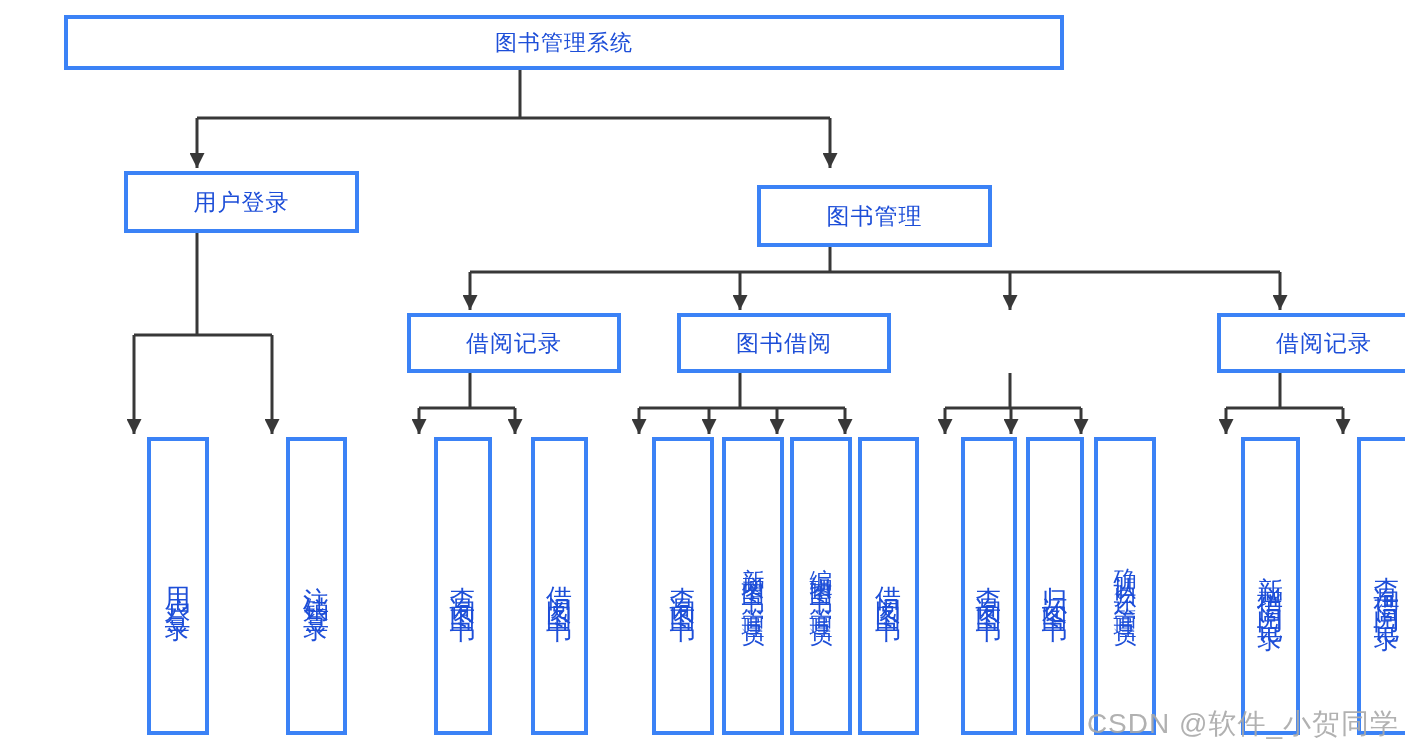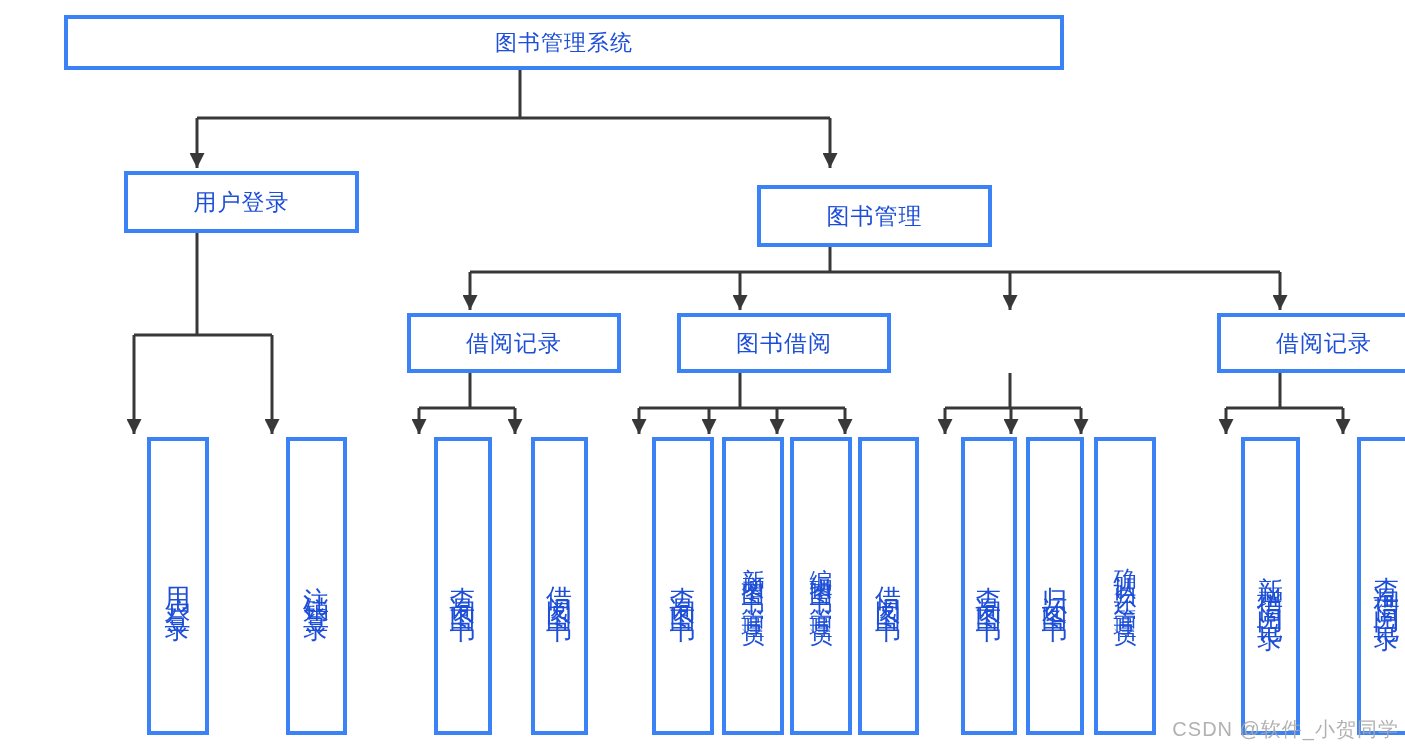--- a/index.html
+++ b/index.html
@@ -50,21 +50,21 @@
     white-space: nowrap;
   }
   .vnode.long .vtext {
     font-size: 23px;
     letter-spacing: 8px;
   }
   .watermark {
     position: absolute;
     right: 6px;
     bottom: 4px;
-    font-size: 20px;
+    font-size: 28px;
     color: #a9a9a9;
     letter-spacing: 1px;
     opacity: 0.9;
     z-index: 5;
     white-space: nowrap;
   }
 </style>
 </head>
 <body>
 

